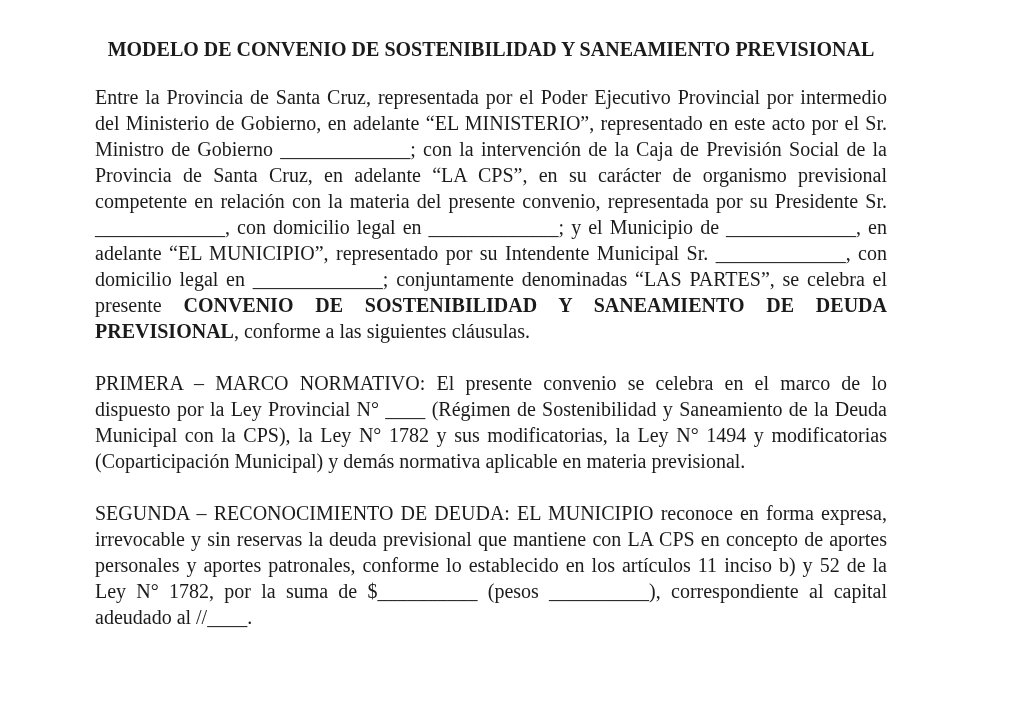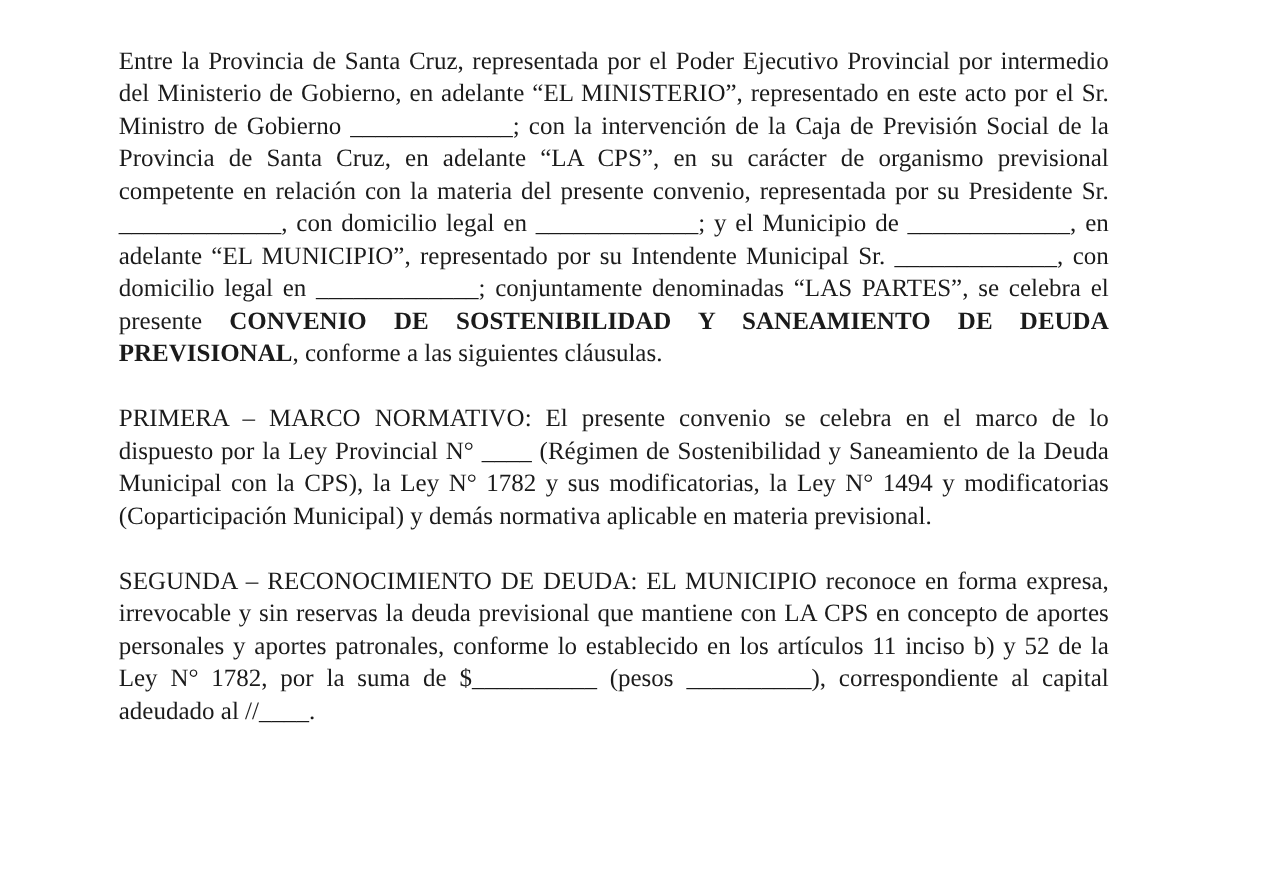--- a/index.html
+++ b/index.html
@@ -40,19 +40,20 @@
   }
   .para:last-child { margin-bottom: 0; font-family: Liberation Serif, serif; }
   .run { font-weight: normal; margin-top: 28px; }
   .run.bold { font-weight: bold; }
 </style>
 </head>
 <body>
 
 <div class="page">
   <div class="content">
+    <h1 class="doc-title">MODELO DE CONVENIO DE SOSTENIBILIDAD Y SANEAMIENTO PREVISIONAL</h1>
     <div>
         <p class="para"><span class="run">Entre la Provincia de Santa Cruz, representada por el Poder Ejecutivo Provincial por intermedio del Ministerio de Gobierno, en adelante “EL MINISTERIO”, representado en este acto por el Sr. Ministro de Gobierno _____________; con la intervención de la Caja de Previsión Social de la Provincia de Santa Cruz, en adelante “LA CPS”, en su carácter de organismo previsional competente en relación con la materia del presente convenio, representada por su Presidente Sr. _____________, con domicilio legal en _____________; y el Municipio de _____________, en adelante “EL MUNICIPIO”, representado por su Intendente Municipal Sr. _____________, con domicilio legal en _____________; conjuntamente denominadas “LAS PARTES”, se celebra el presente </span><span class="run bold">CONVENIO DE SOSTENIBILIDAD Y SANEAMIENTO DE DEUDA PREVISIONAL</span><span class="run">, conforme a las siguientes cláusulas.</span></p>
         <p class="para"><span class="run">PRIMERA – MARCO NORMATIVO: El presente convenio se celebra en el marco de lo dispuesto por la Ley Provincial N° ____ (Régimen de Sostenibilidad y Saneamiento de la Deuda Municipal con la CPS), la Ley N° 1782 y sus modificatorias, la Ley N° 1494 y modificatorias (Coparticipación Municipal) y demás normativa aplicable en materia previsional.</span></p>
         <p class="para"><span class="run">SEGUNDA – RECONOCIMIENTO DE DEUDA: EL MUNICIPIO reconoce en forma expresa, irrevocable y sin reservas la deuda previsional que mantiene con LA CPS en concepto de aportes personales y aportes patronales, conforme lo establecido en los artículos 11 inciso b) y 52 de la Ley N° 1782, por la suma de $__________ (pesos __________), correspondiente al capital adeudado al //____.</span></p>
       </div>
   </div>
 </div>
 
 </body></html>

